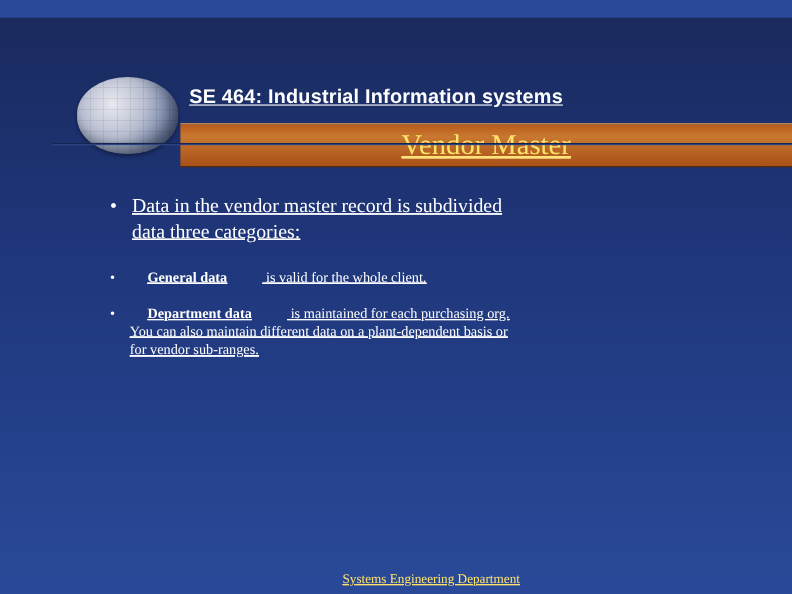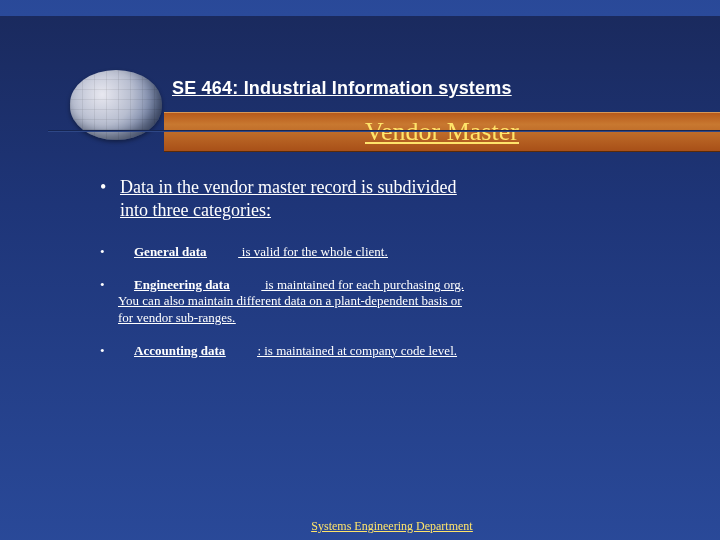--- a/index.html
+++ b/index.html
@@ -108,30 +108,27 @@
   <div class="globe-icon"></div>
   <div class="course-title">SE 464: Industrial Information systems</div>
   <div class="title-band">
     <span>Vendor Master</span>
   </div>
 </div>
 <div class="hr-line"></div>
 
 <div class="content">
   <ul class="group1">
-    <li>Data in the vendor master record is subdivided into three categories:</li>
+    <li>Data in the vendor master record is subdivided data three categories:</li>
   </ul>
   <ul class="group2">
     <li>
       <b>General data</b><span> is valid for the whole client.</span>
     </li>
     <li>
-      <b>Engineering data</b><span> is maintained for each purchasing org. You can also maintain different data on a plant-dependent basis or for vendor sub-ranges.</span>
-    </li>
-    <li>
-      <b>Accounting data</b><span>: is maintained at company code level.</span>
+      <b>Department data</b><span> is maintained for each purchasing org. You can also maintain different data on a plant-dependent basis or for vendor sub-ranges.</span>
     </li>
   </ul>
 </div>
 
 <div class="footer">
   <div>Systems Engineering Department</div>
 </div>
 
 </body></html>

